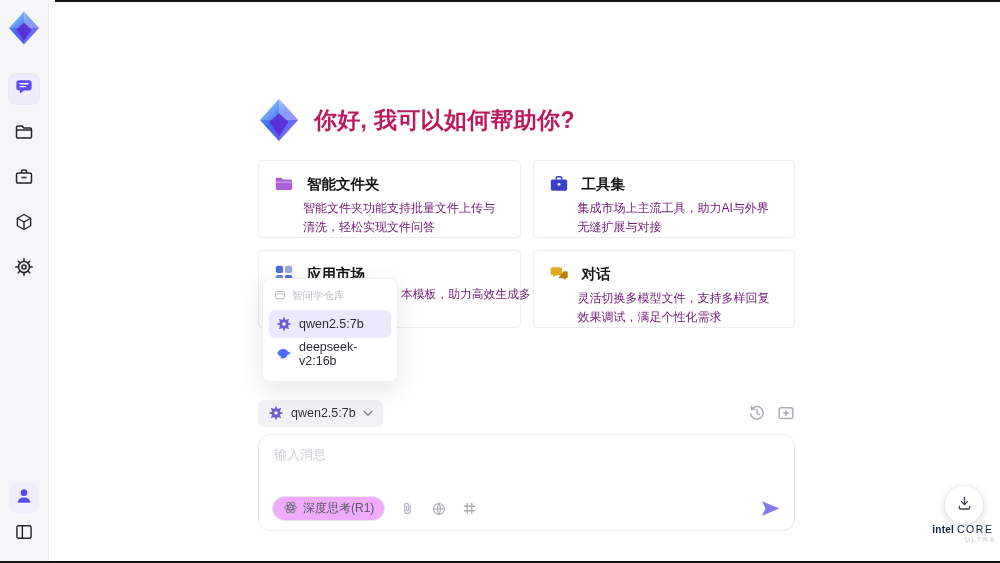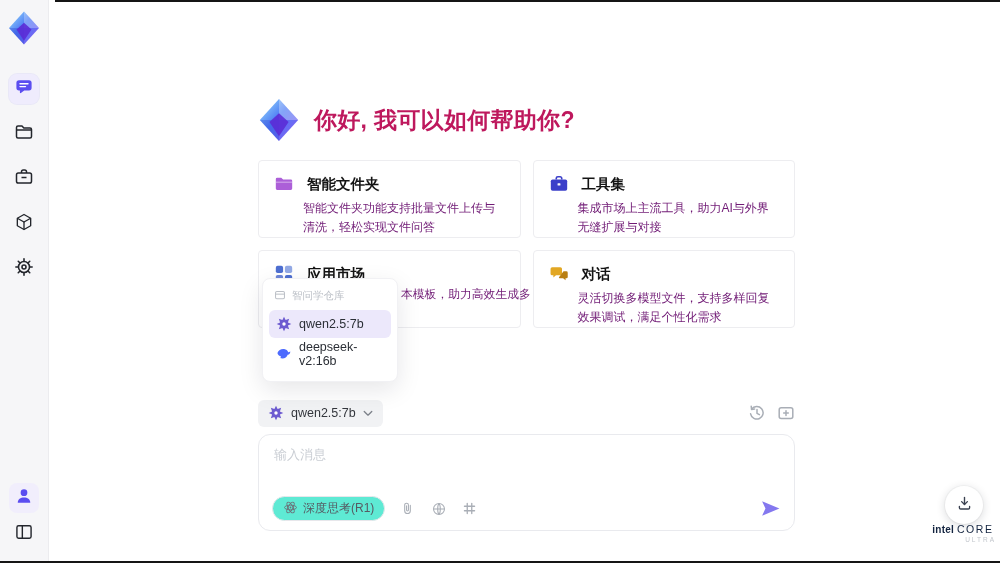--- a/index.html
+++ b/index.html
@@ -93,21 +93,21 @@
     border:none; outline:none; resize:none; background:transparent;
     font-family:inherit; font-size:13px; color:#333;
   }
   .composer textarea::placeholder { color:#caced4; }
   .c-toolbar {
     position:absolute; left:13px; right:13px; bottom:9px;
     display:flex; align-items:center;
   }
   .think-pill {
     display:flex; align-items:center; gap:5px; height:25px; padding:0 10px;
-    border:1px solid #e7e7eb; border-radius:13px; background:#5eead4;
+    border:1px solid #e7e7eb; border-radius:13px; background:#f0abfc;
     font-size:12px; color:#565b63; cursor:pointer;
   }
   .tb-ic { width:16px; height:16px; margin-left:15px; cursor:pointer; }
   .send-btn { width:21px; height:21px; cursor:pointer; }
 
   
   .fab {
     position:absolute; left:945px; top:486px; width:38px; height:38px; border-radius:50%;
     background:#fff; box-shadow:0 2px 10px rgba(16,24,40,.16), 0 0 0 1px rgba(16,24,40,.03);
     display:flex; align-items:center; justify-content:center; cursor:pointer; z-index:25;

